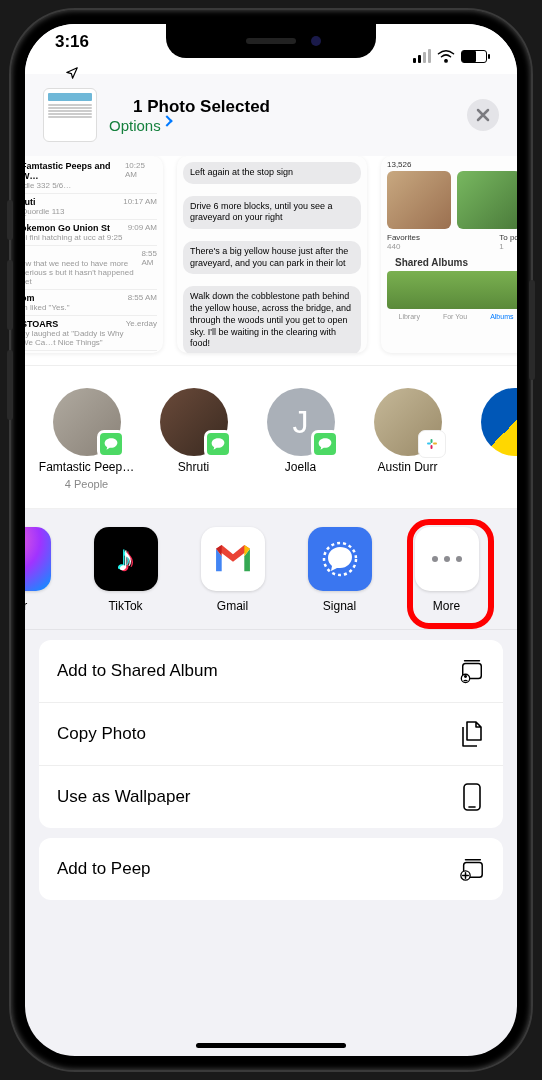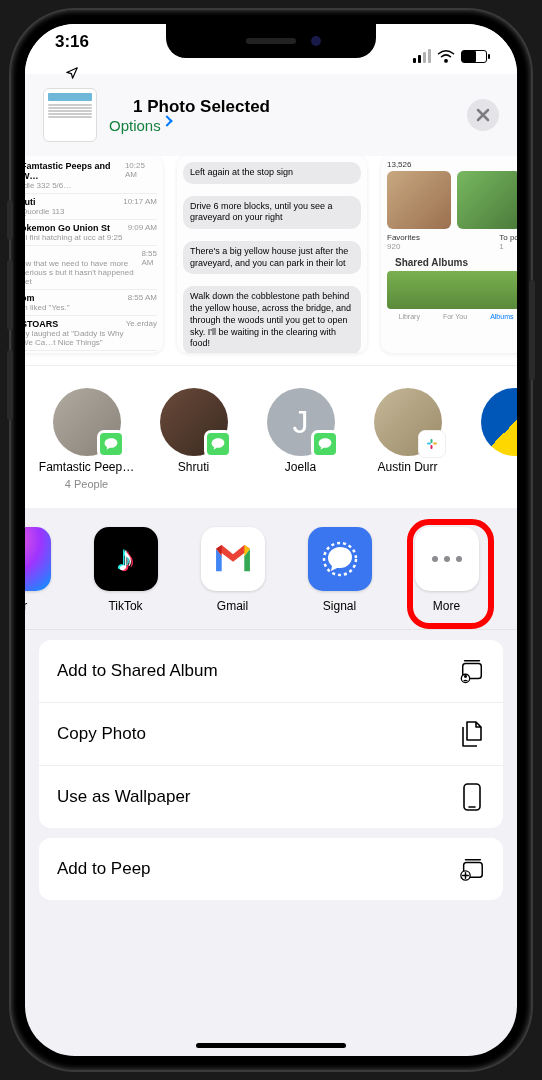--- a/index.html
+++ b/index.html
@@ -297,21 +297,21 @@
       </div>
       <div class="app-card card3">
         <div class="fav-lbl">
             <span>13,526</span>
           </div>
         <div class="fav-grid">
             <div></div>
             <div class="p2"></div>
           </div>
         <div class="fav-lbl">
-            <span><span>Favorites</span><br><span style="color:#999">920</span></span>
+            <span><span>Favorites</span><br><span style="color:#999">440</span></span>
             <span><span>To post</span><br><span style="color:#999">1</span></span>
           </div>
         <div class="shared-h">Shared Albums</div>
         <div class="shared-img"></div>
         <div class="tab-row">
             <span>Library</span>
             <span>For You</span>
             <span class="act">Albums</span>
           </div>
       </div>

